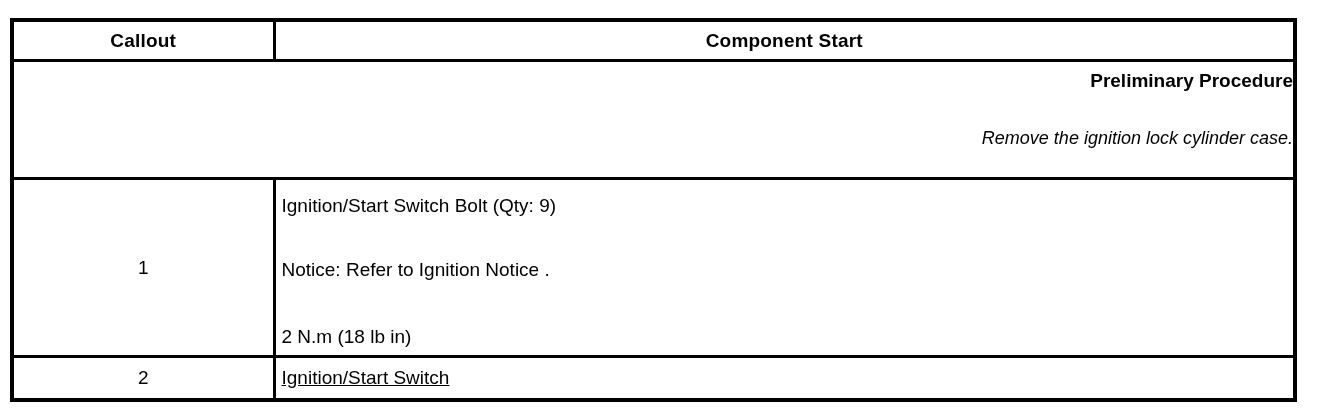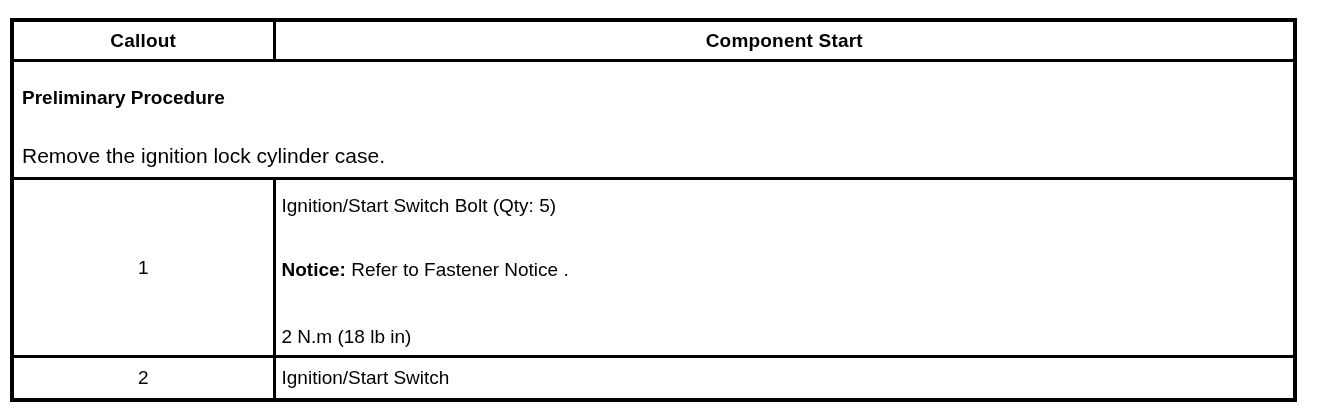--- a/index.html
+++ b/index.html
@@ -62,34 +62,36 @@
     line-height: 22px;
     letter-spacing: 0.2px;
   }
 
   
   tr.prelim-row td {
     height: 115px;
     vertical-align: top;
   }
   .prelim-body {
-    padding: 24px 0 0 8px;
+    padding: 7px 0 0 8px;
+    text-align: right;
   }
   .prelim-title {
     font-weight: bold;
     font-size: 19px;
     line-height: 23px;
   }
   .prelim-gap {
     height: 35px;
   }
   .prelim-text {
     font-weight: normal;
-    font-size: 21px;
+    font-size: 18px;
     line-height: 23px;
+    font-style: italic;
   }
 
   
   .callout-cell {
     text-align: center;
     font-size: 19px;
     line-height: 22px;
     font-weight: normal;
     vertical-align: middle;
   }
@@ -106,27 +108,28 @@
     line-height: 23px;
   }
   .name-line {
     font-weight: normal;
     white-space: nowrap;
   }
   .name-line.bold {
     font-weight: normal;
   }
   .name-line .lead-bold {
-    font-weight: bold;
+    font-weight: normal;
   }
   .spacer-lg { height: 41px; }
   .spacer-md { height: 44px; }
 
   .name-cell-single {
     vertical-align: middle;
+    text-decoration: underline;
   }
   .name-body-single {
     padding: 0 0 0 6px;
     font-size: 19px;
     line-height: 22px;
     white-space: nowrap;
   }
 </style>
 </head>
 <body>
@@ -153,23 +156,23 @@
               <div class="prelim-gap"></div>
               <div class="prelim-text">Remove the ignition lock cylinder case.</div>
             </div>
           </td>
         </tr>
 
         <tr class="row-1">
           <td class="callout-cell">1</td>
           <td class="name-cell">
             <div class="name-body">
-              <div class="name-line">Ignition/Start Switch Bolt (Qty: 5)</div>
+              <div class="name-line">Ignition/Start Switch Bolt (Qty: 9)</div>
               <div class="spacer-lg"></div>
-              <div class="name-line"><span class="lead-bold">Notice:</span><span> Refer to Fastener Notice .</span></div>
+              <div class="name-line"><span class="lead-bold">Notice:</span><span> Refer to Ignition Notice .</span></div>
               <div class="spacer-md"></div>
               <div class="name-line bold">2 N.m (18 lb in)</div>
             </div>
           </td>
         </tr>
 
         <tr class="row-2">
           <td class="callout-cell">2</td>
           <td class="name-cell-single">
             <div class="name-body-single">Ignition/Start Switch</div>

